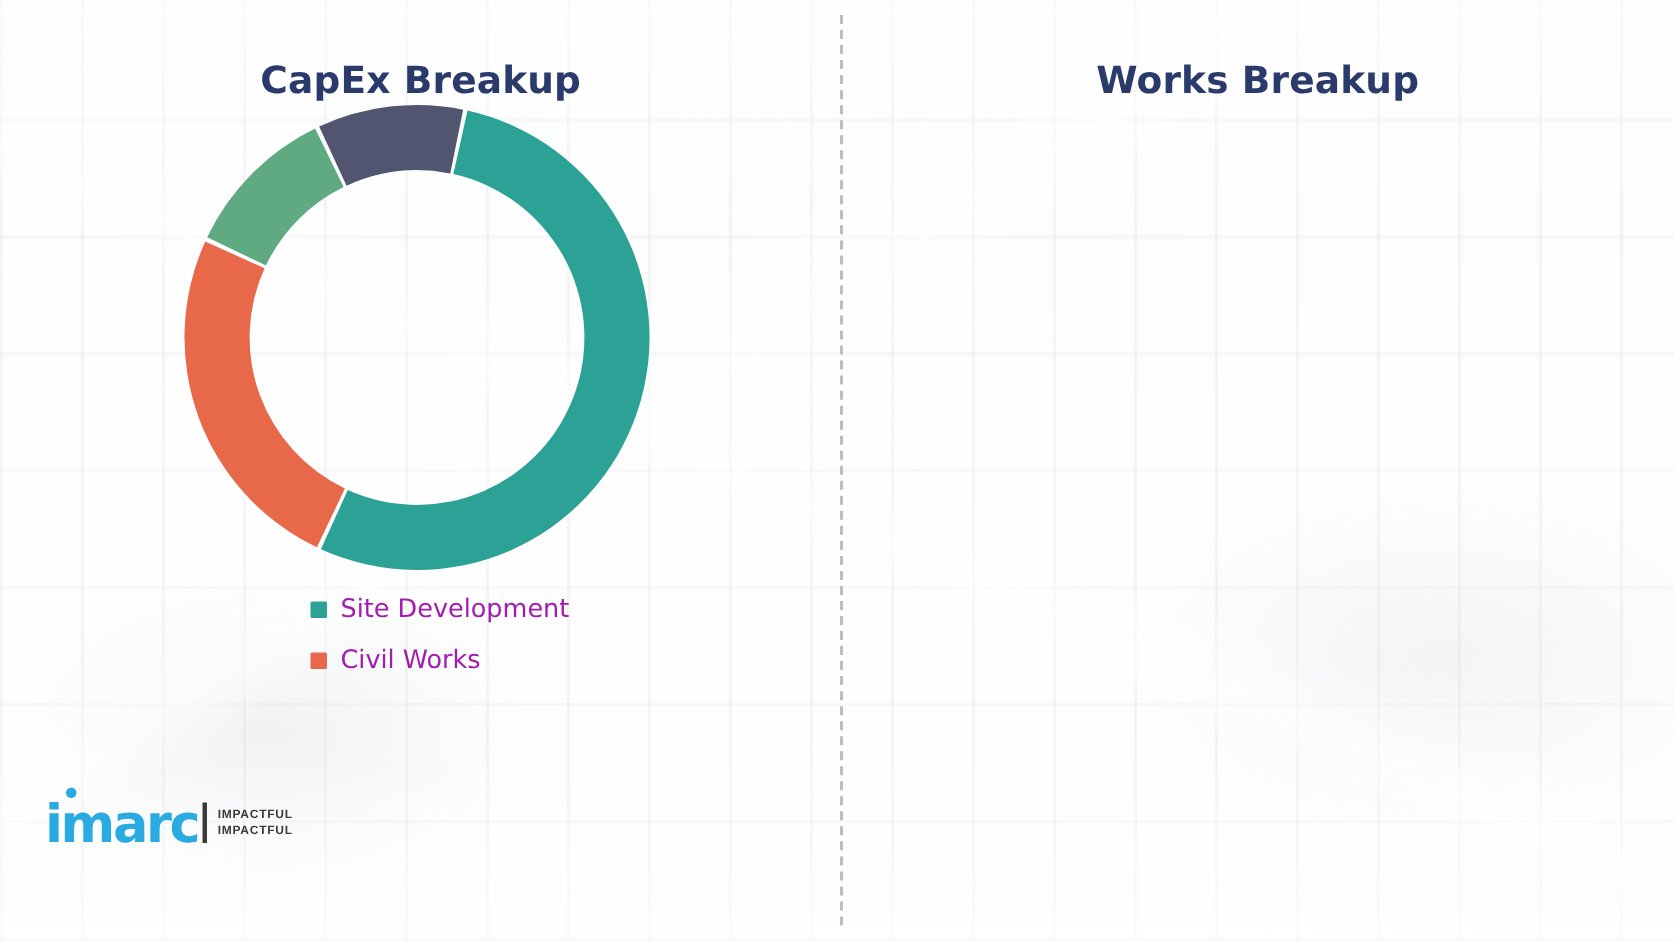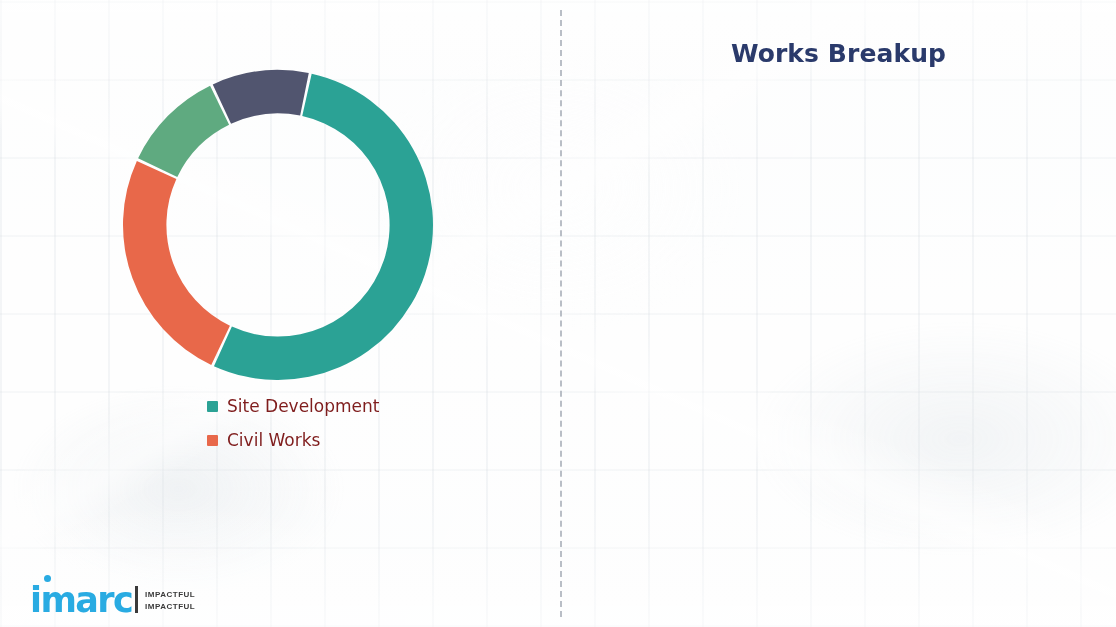--- a/index.html
+++ b/index.html
@@ -70,27 +70,27 @@
 
   .legend-item{ display:flex; align-items:center; }
   #legend-capex .legend-item{ height:34px; }
 
   .legend-swatch{
     width:11px; height:11px; flex:0 0 11px;
     margin-right:9px; border-radius:1px;
   }
   .legend-label{
     font-family:"DejaVu Sans", sans-serif;
-    color:#7f1d1d;
+    color:#a21caf;
     white-space:nowrap;
   }
   #legend-capex .legend-label{ font-size:17px; }
 
   
-  #logo{ position:absolute; left:30px; top:584px; display:flex; align-items:flex-end; }
+  #logo{ position:absolute; left:30px; top:534px; display:flex; align-items:center; }
   #logo-dot{
     position:absolute; left:14px; top:-9px;
     width:7px; height:7px; border-radius:50%;
     background:#29abe2;
   }
   #logo-word{
     font-family:"DejaVu Sans", sans-serif;
     font-size:35px; font-weight:bold; line-height:0.92;
     color:#29abe2; letter-spacing:-1.6px;
   }
@@ -108,20 +108,21 @@
 </head>
 <body>
 
 <div id="bg-photo"></div>
 
 <div id="stage">
 
   <div id="divider"></div>
 
   <section class="panel" id="panel-capex">
+    <h1 class="panel-title">CapEx Breakup</h1>
     <div class="donut-wrap" id="donut-capex">
       <svg viewBox="0 0 316 316">
           <path d="M 191.68018411289768 6.703452788501096 A 155 155 0 1 1 93.94417798866783 299.1447897247806 L 111.87980815184085 259.62424860184205 A 111.6 111.6 0 1 0 182.24973256128632 49.0664860077208 Z" fill="#2ba295"></path>
           <path d="M 91.2463637294448 297.8890704975139 A 155 155 0 0 1 16.855210275219434 93.94417798866775 L 56.37575139815799 111.87980815184078 A 111.6 111.6 0 0 0 109.93738188520027 258.72013075821 Z" fill="#e8684a"></path>
           <path d="M 18.11092950248613 91.24636372944468 A 155 155 0 0 1 90.07678800134778 18.67506586477012 L 109.0952873609704 57.68604742263449 A 111.6 111.6 0 0 0 57.279869241790024 109.93738188520018 Z" fill="#5faa80"></path>
           <path d="M 92.76398782387983 17.396789811337868 A 155 155 0 0 1 188.76947051286032 6.084761513670998 L 180.15401876925944 48.62102828984311 A 111.6 111.6 0 0 0 111.03007123319348 56.76568866416328 Z" fill="#51556f"></path>
         </svg>
     </div>
     <div class="legend" id="legend-capex">
         <div class="legend-item">

